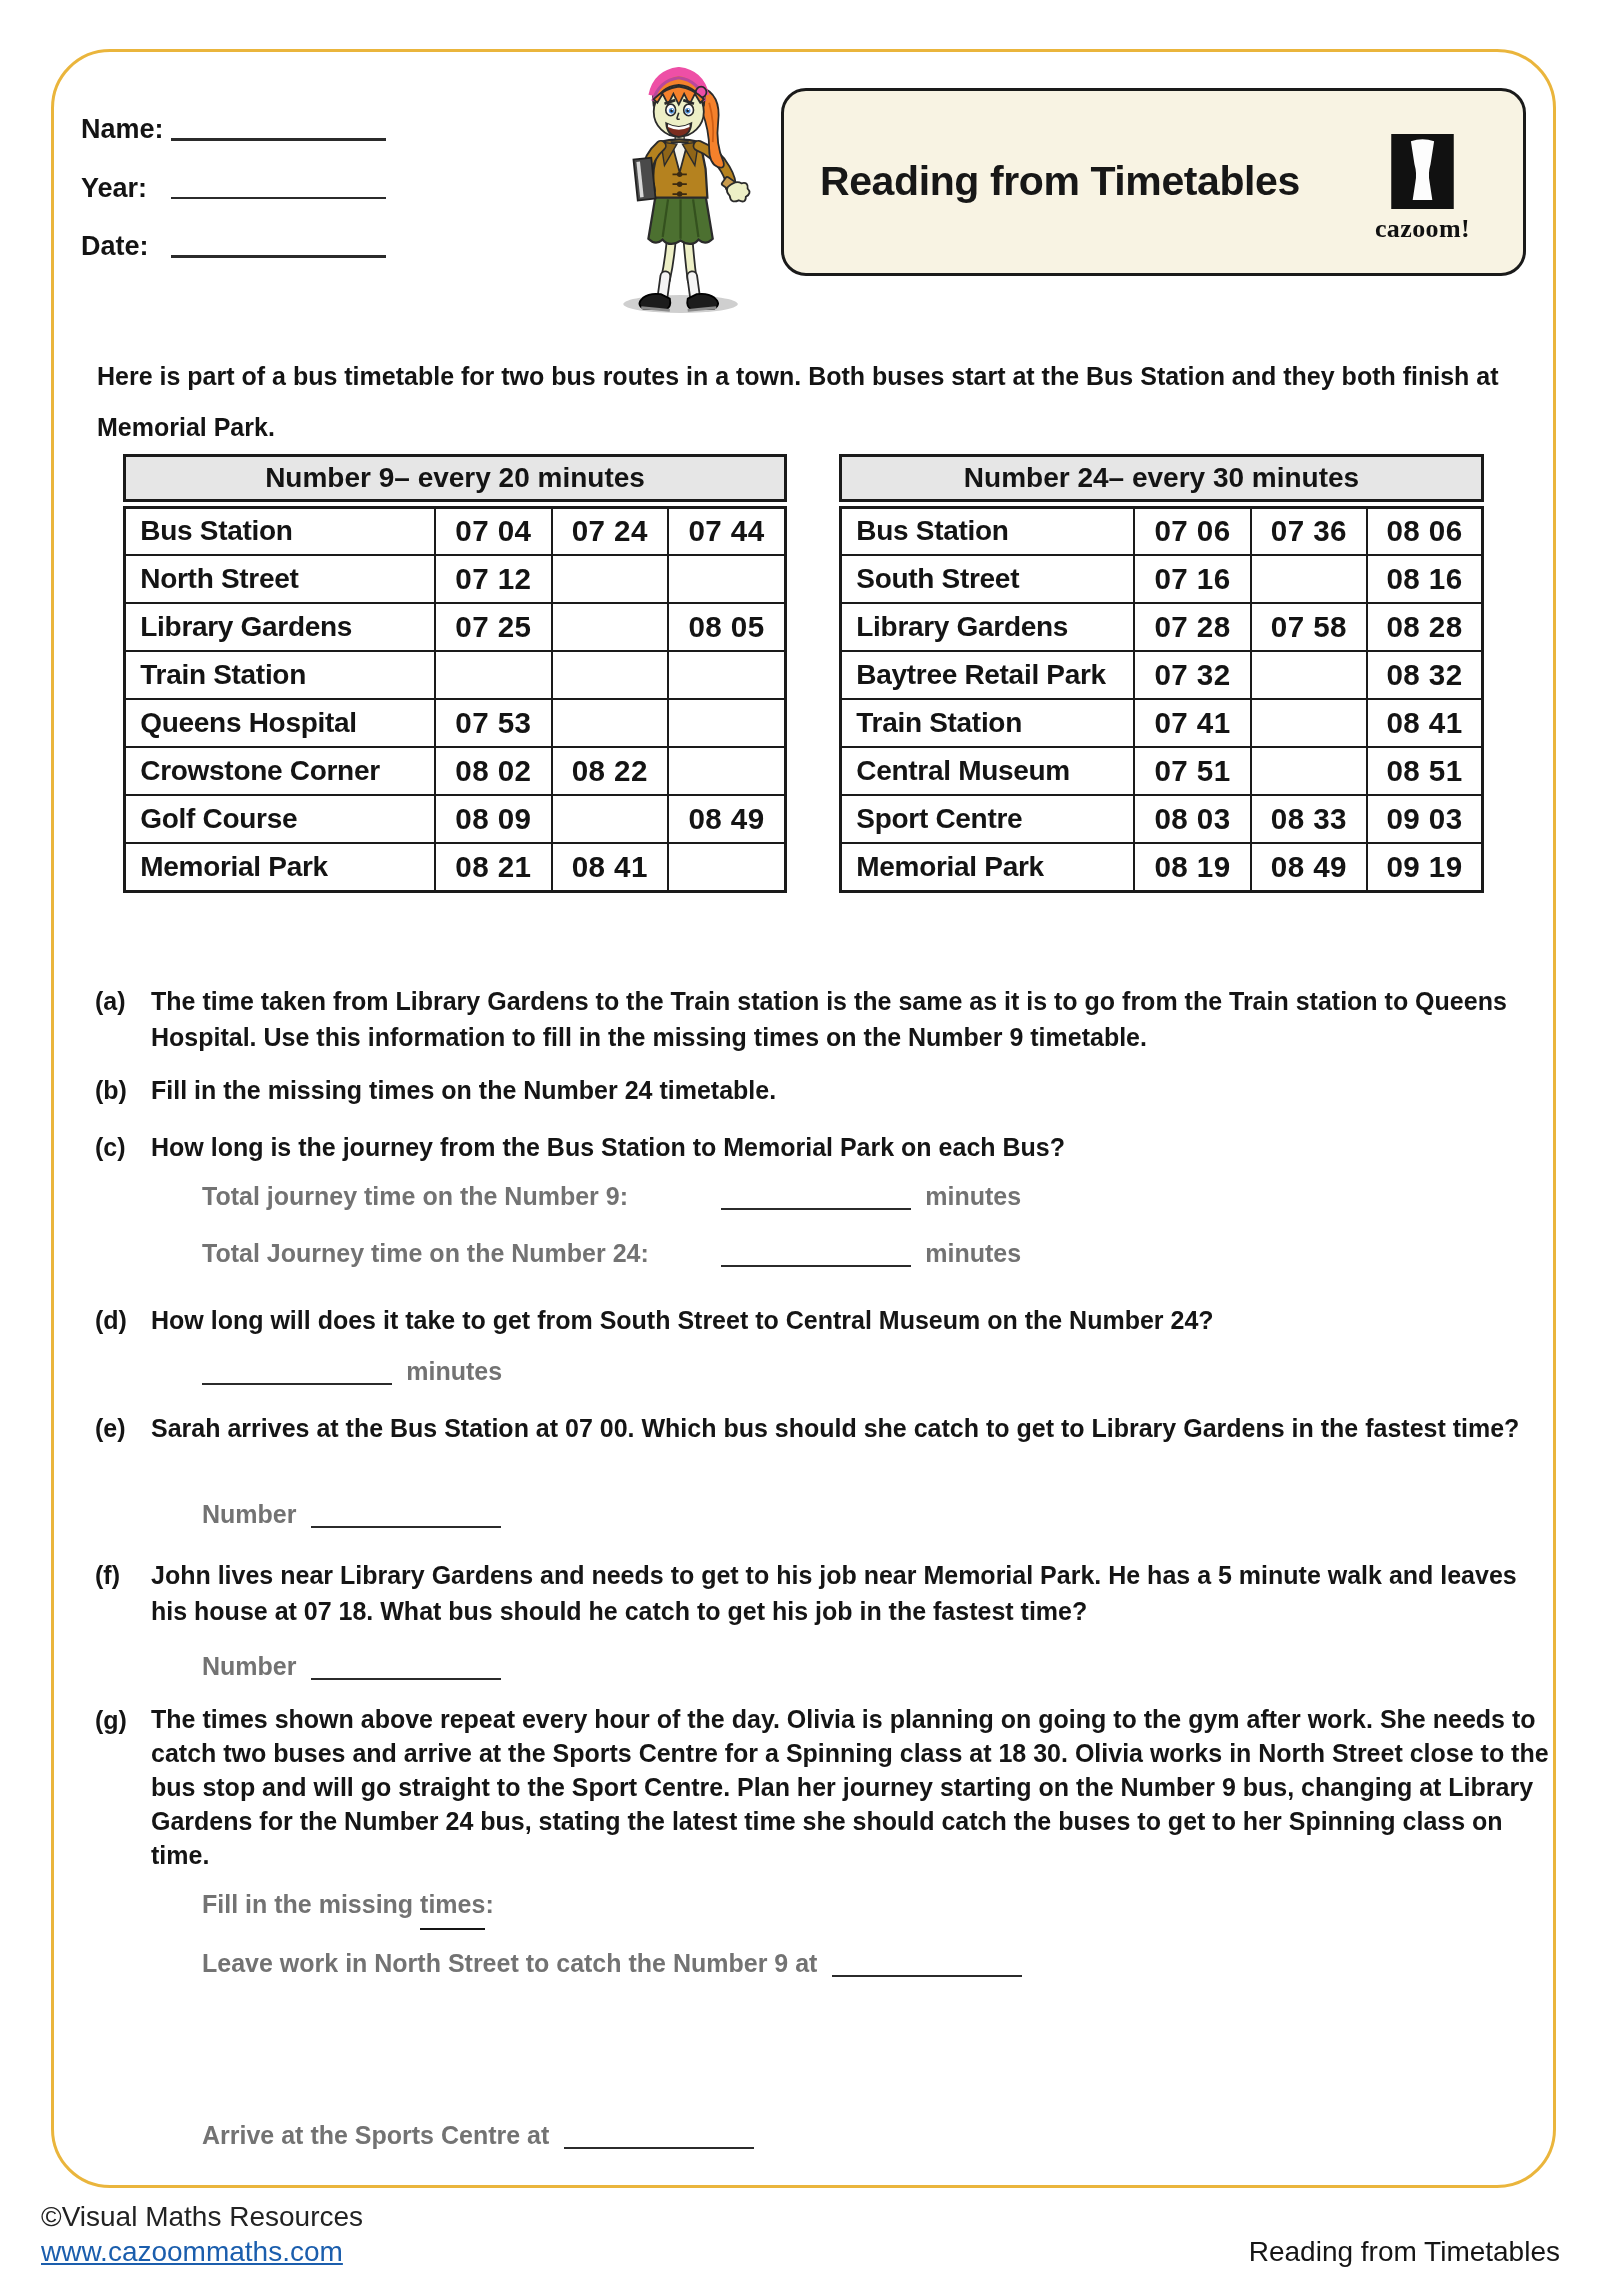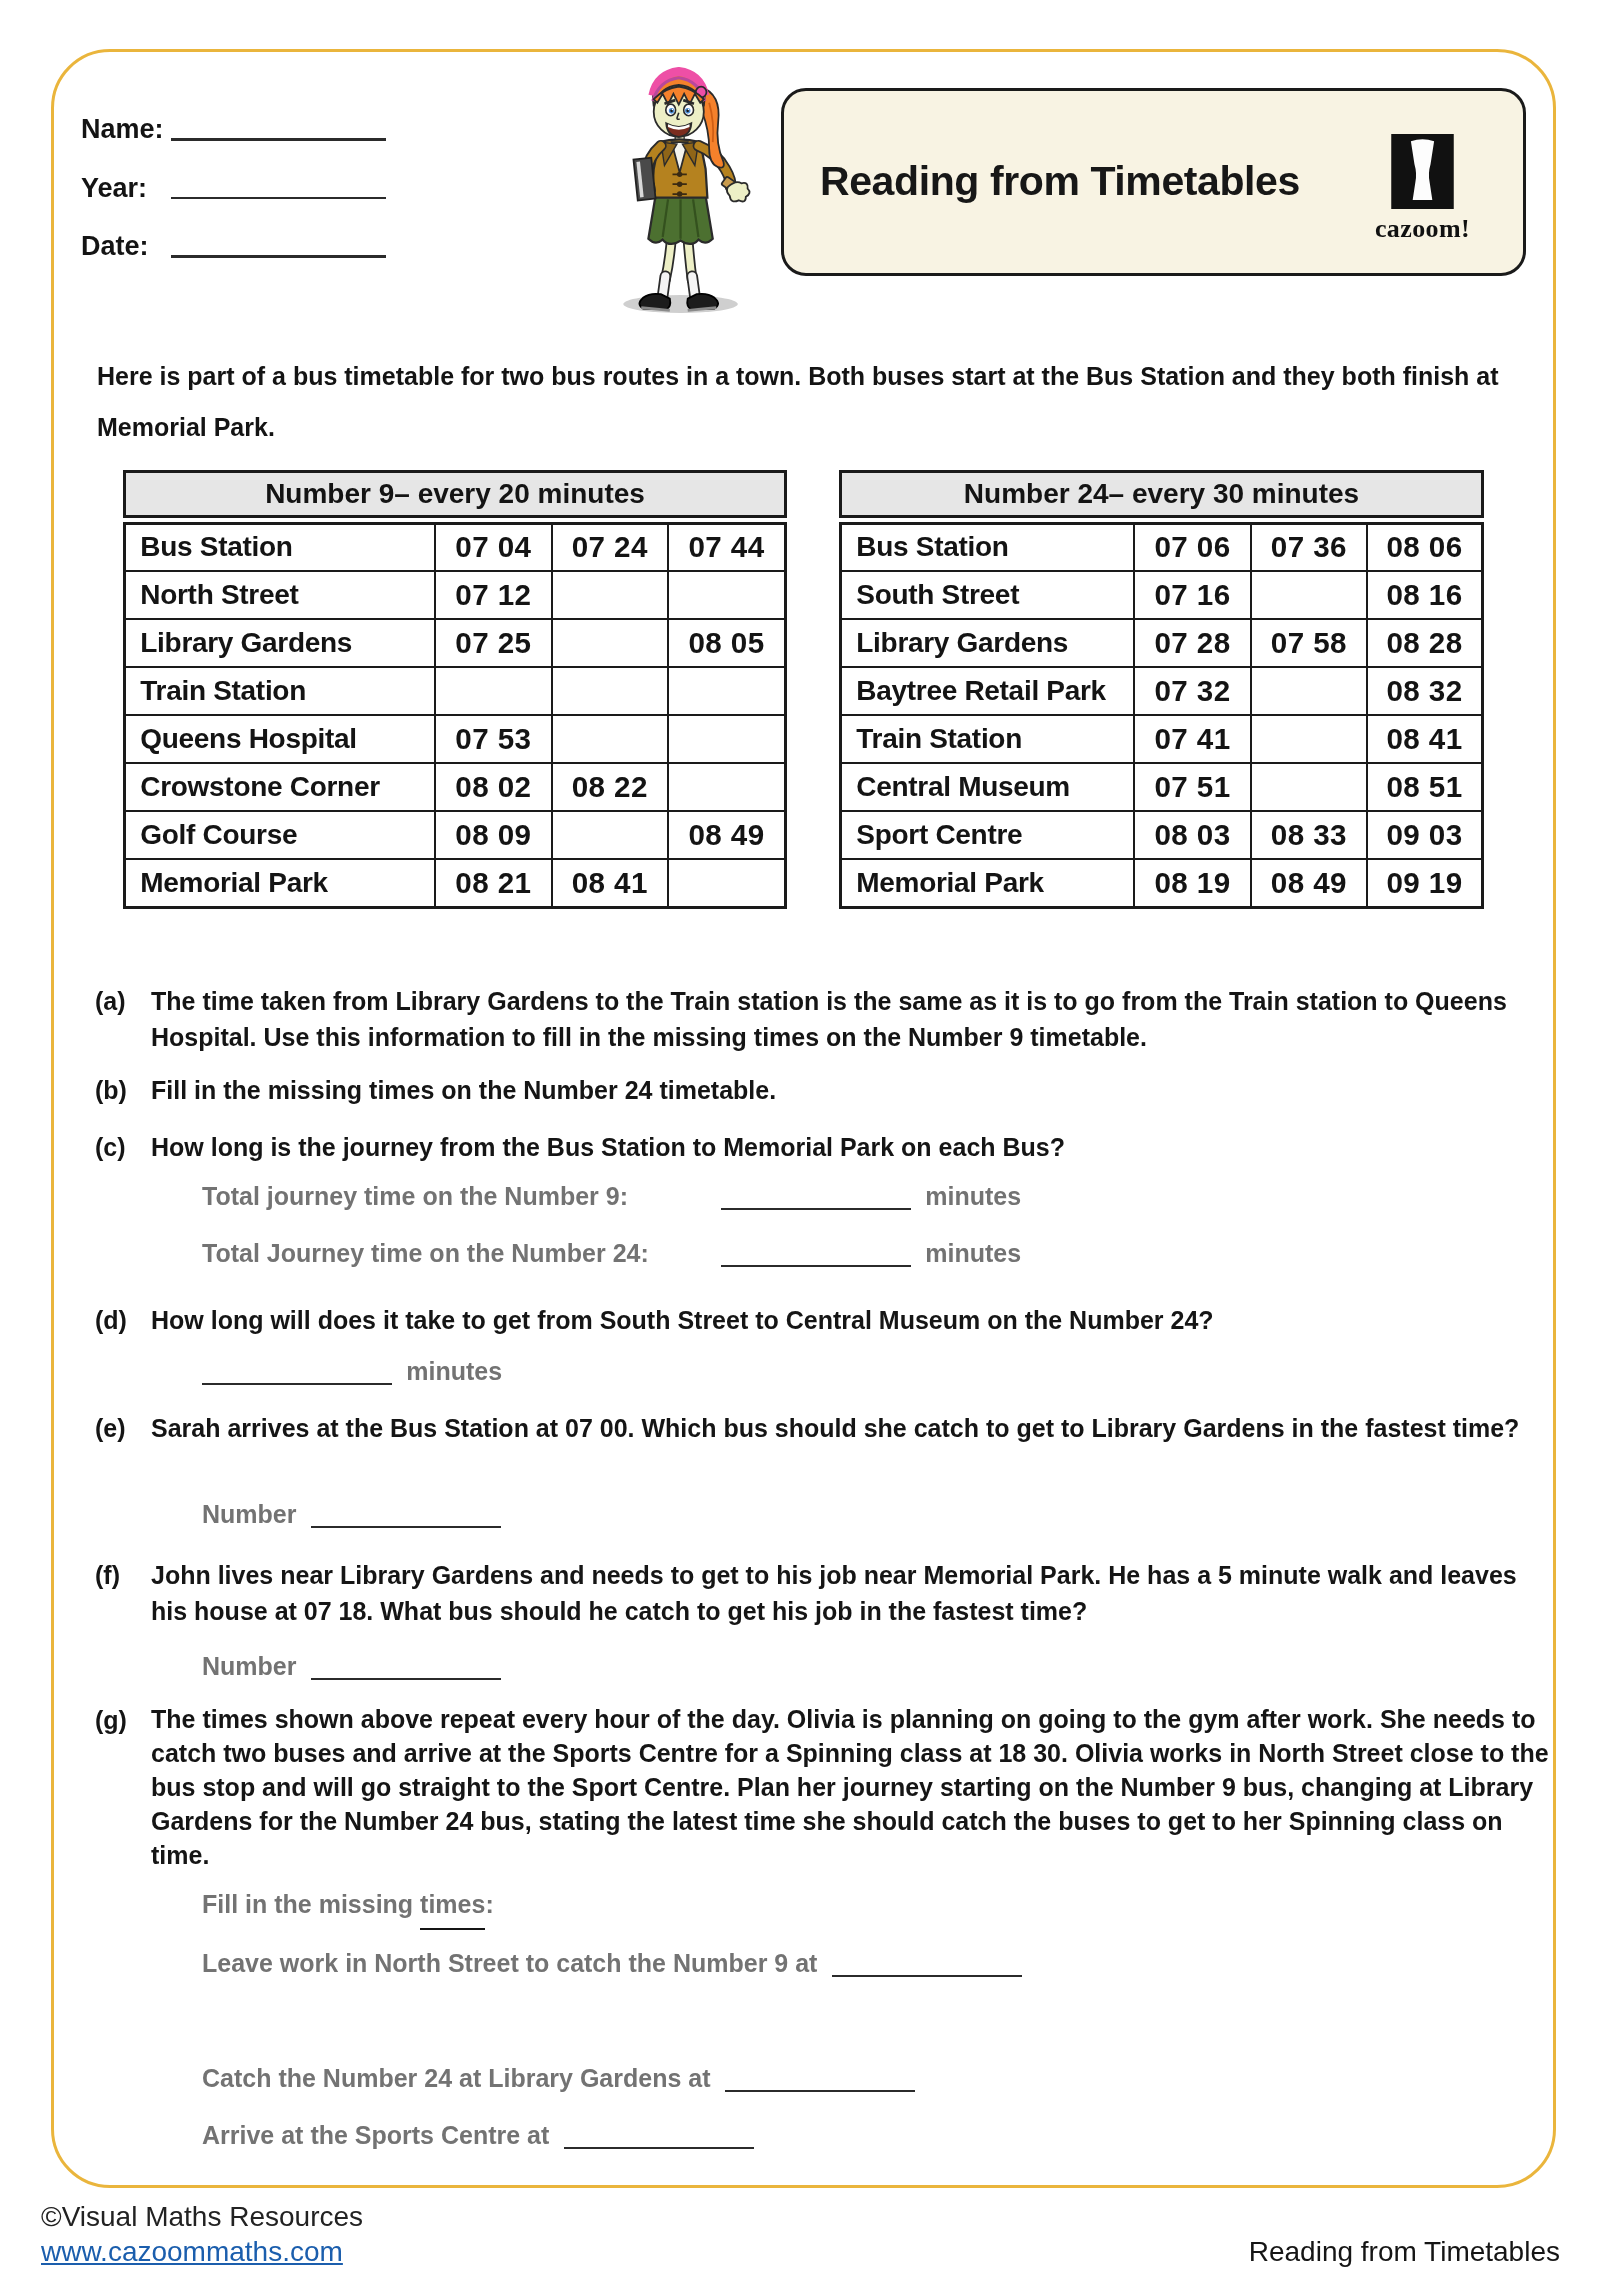--- a/index.html
+++ b/index.html
@@ -22,21 +22,21 @@
   .logo{position:absolute;right:38px;top:43px;width:125px;text-align:center;}
   .logo-word{font-family:"Liberation Serif",serif;font-weight:700;font-size:26px;
              margin-top:1.8px;letter-spacing:0.4px;color:#111;}
 
   .girl{position:absolute;left:609px;top:56px;}
 
   .intro{position:absolute;left:97px;top:351px;width:1442px;
          font-size:25px;font-weight:700;line-height:51px;}
 
   
-  .tt{position:absolute;top:470px;border-radius:10px;}
+  .tt{position:absolute;top:454px;border-radius:10px;}
   .tt9{left:123px;width:664px;}
   .tt24{left:839px;width:645px;}
   .tt-head{height:48px;border:3.6px solid #1a1a1a;background:#E6E6E6;box-sizing:border-box;
            display:flex;align-items:center;justify-content:center;font-size:28px;}
   .tt-head .num{font-weight:800;}
   .tt-head .rest{font-weight:600;}
   table.tt-body{border-collapse:collapse;margin-top:3.6px;width:100%;border:3.6px solid #1a1a1a;}
   table.tt-body td{border:2.7px solid #1a1a1a;height:48px;font-weight:700;box-sizing:border-box;}
   td.st{font-size:28px;padding-left:14.3px;white-space:nowrap;letter-spacing:-0.3px;}
   td.tm{font-size:29.6px;text-align:center;letter-spacing:0.4px;}
@@ -342,23 +342,20 @@
   <div class="q qg" style="top:1702px">
     <span class="ql">(g)</span>
     <span class="qt">The times shown above repeat every hour of the day. Olivia is planning on going to the gym after work. She needs to catch two buses and arrive at the Sports Centre for a Spinning class at 18 30. Olivia works in North Street close to the bus stop and will go straight to the Sport Centre. Plan her journey starting on the Number 9 bus, changing at Library Gardens for the Number 24 bus, stating the latest time she should catch the buses to get to her Spinning class on time.</span>
   </div>
   <div class="sub" style="left:202px;top:1890px">
     <span>Fill in the missing </span><span class="uword">times</span><span>:</span>
   </div>
   <div class="sub" style="left:202px;top:1949px">
     <span>Leave work in North Street to catch the Number 9 at</span><span class="blank ml"></span>
   </div>
-  <div class="sub" style="left:202px;top:2064px">
-    <span>Catch the Number 24 at Library Gardens at</span><span class="blank ml"></span>
-  </div>
   <div class="sub" style="left:202px;top:2121px">
     <span>Arrive at the Sports Centre at</span><span class="blank ml"></span>
   </div>
 
   <div class="fcopy">©Visual Maths Resources</div>
   <a class="flink">www.cazoommaths.com</a>
   <div class="fdoc">Reading from Timetables</div>
 </div>
 
 

